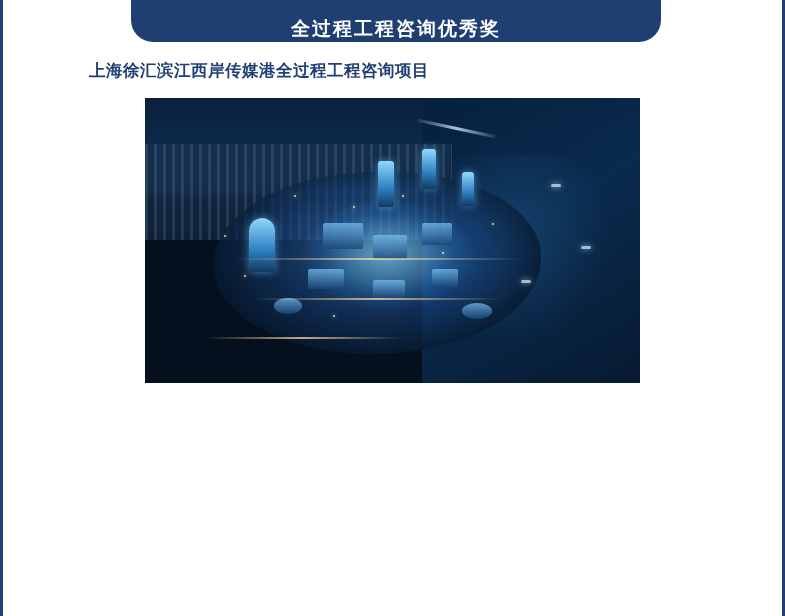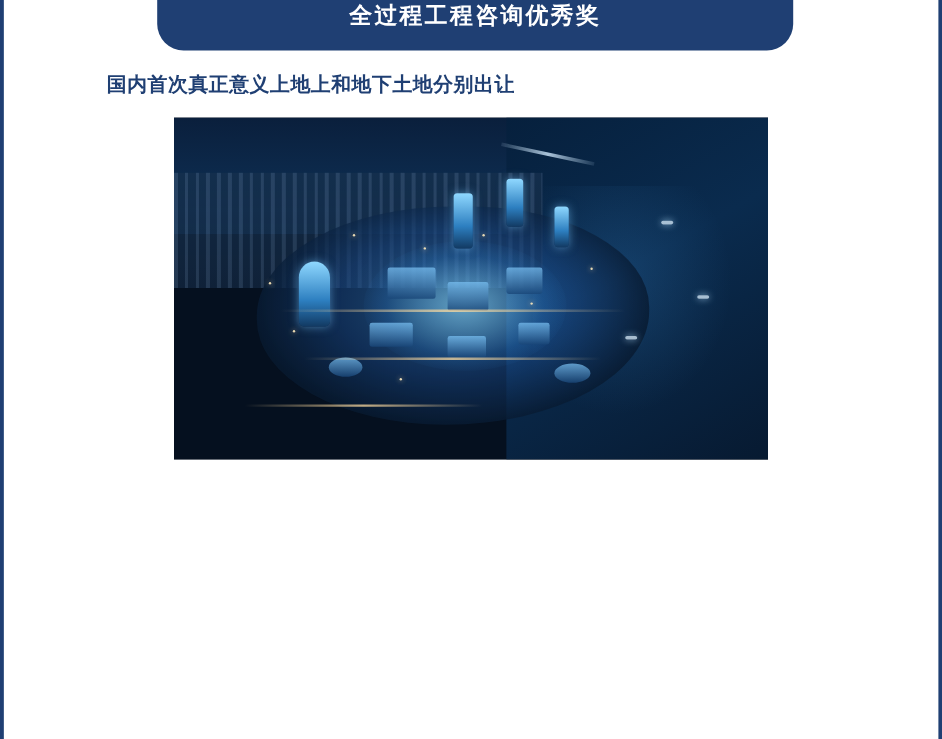--- a/index.html
+++ b/index.html
@@ -40,21 +40,21 @@
   .banner {
     position: absolute;
     left: 128px;
     top: 0;
     width: 530px;
     height: 42px;
     background: #1f3f73;
     border-bottom-left-radius: 22px;
     border-bottom-right-radius: 22px;
     display: flex;
-    align-items: flex-start;
+    align-items: flex-end;
     justify-content: center;
   }
   .banner-text {
     color: #ffffff;
     font-size: 19px;
     font-weight: bold;
     letter-spacing: 2px;
     font-family: "Liberation Sans", sans-serif;
   }
 
@@ -178,21 +178,21 @@
 <body>
 
 <div class="page">
 
   <div class="banner-wrap">
     <div class="banner">
       <span class="banner-text">全过程工程咨询优秀奖</span>
     </div>
   </div>
 
-  <div class="project-title">国内首次真正意义上地上和地下土地分别出让</div>
+  <div class="project-title">上海徐汇滨江西岸传媒港全过程工程咨询项目</div>
 
   <div class="image-frame">
     <div class="sky"></div>
     <div class="water"></div>
     <div class="cityfar"></div>
     <div class="island"></div>
     <div class="glowcore"></div>
 
     <div class="tower" style="left:21%; top:42%; width:26px; height:54px; border-radius:13px 13px 4px 4px;"></div>
     <div class="tower" style="left:47%; top:22%; width:16px; height:46px;"></div>

